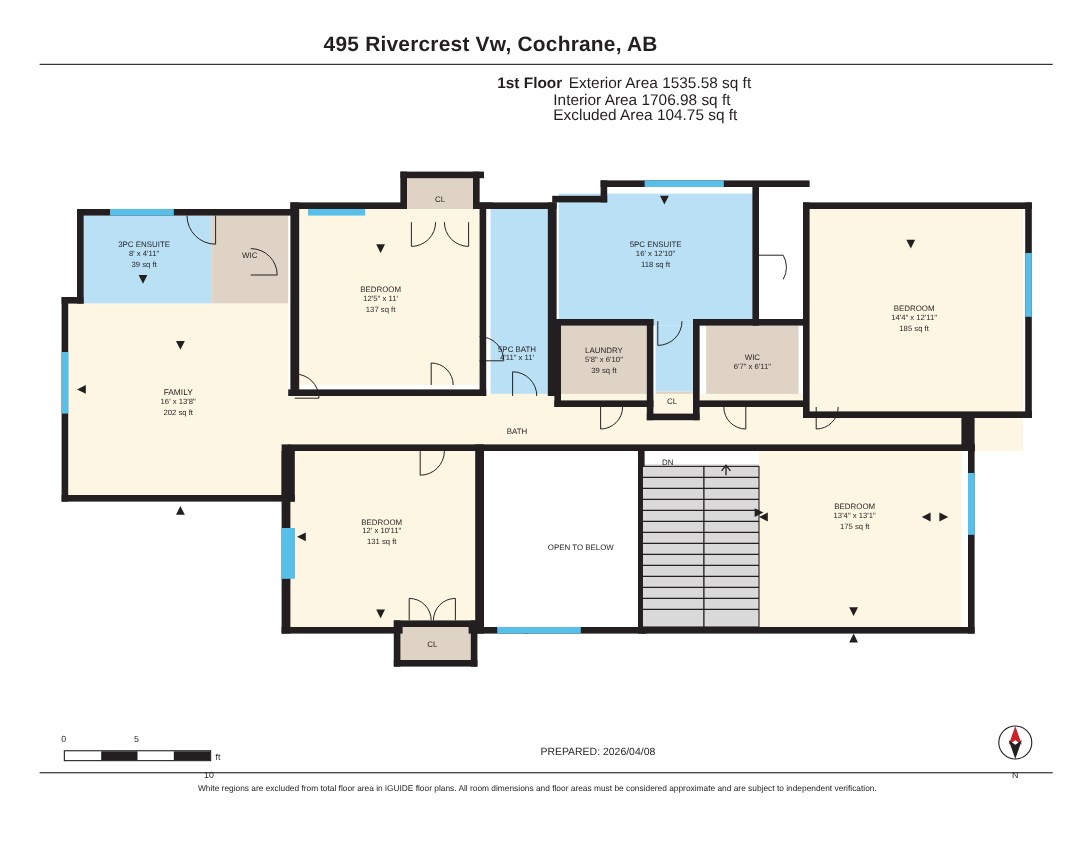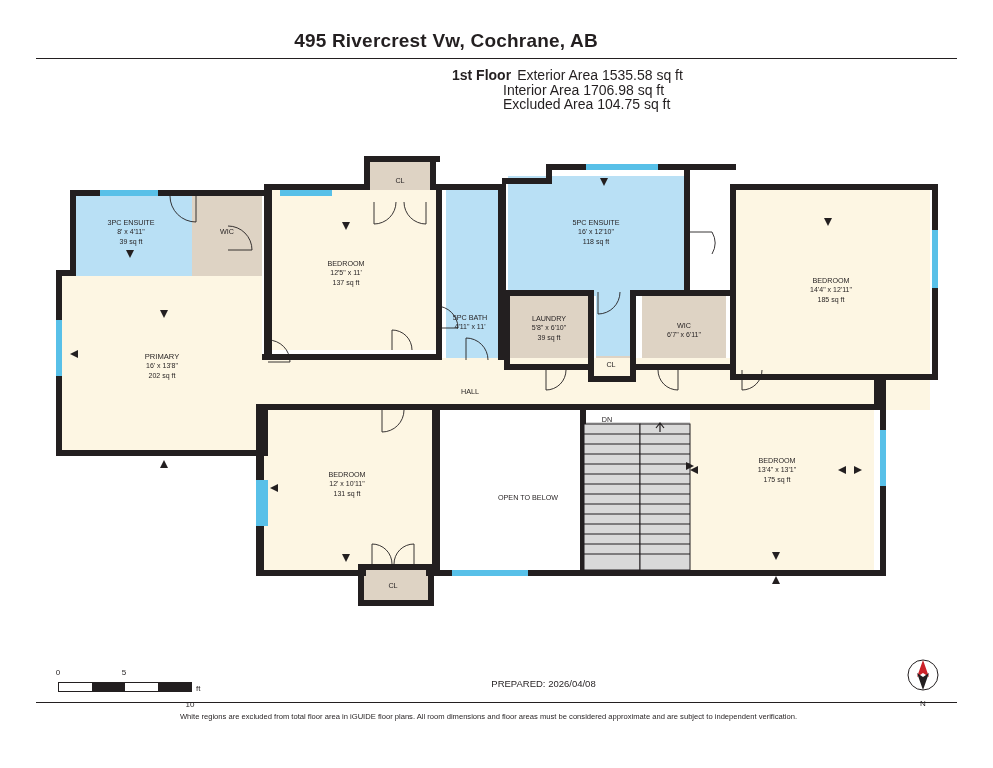--- a/index.html
+++ b/index.html
@@ -293,38 +293,38 @@
   <div class="nm">5PC ENSUITE</div>
   <div>16' x 12'10"</div>
   <div>118 sq ft</div>
 </div>
 <div class="rmlabel" style="left:831px;top:150px;">
   <div class="nm">BEDROOM</div>
   <div>14'4" x 12'11"</div>
   <div>185 sq ft</div>
 </div>
 <div class="rmlabel big" style="left:162px;top:226px;">
-  <div class="nm">PRIMARY</div>
+  <div class="nm">FAMILY</div>
   <div>16' x 13'8"</div>
   <div>202 sq ft</div>
 </div>
 <div class="rmlabel" style="left:549px;top:188px;">
   <div class="nm">LAUNDRY</div>
   <div>5'8" x 6'10"</div>
   <div>39 sq ft</div>
 </div>
 <div class="rmlabel" style="left:684px;top:190px;">
   <div class="nm">WIC</div>
   <div>6'7" x 6'11"</div>
 </div>
 <div class="rmlabel" style="left:611px;top:225px;">
   <div class="nm">CL</div>
 </div>
 <div class="rmlabel" style="left:470px;top:252px;">
-  <div class="nm">HALL</div>
+  <div class="nm">BATH</div>
 </div>
 <div class="rmlabel" style="left:607px;top:280px;">
   <div class="nm">DN</div>
 </div>
 <div class="rmlabel" style="left:347px;top:344px;">
   <div class="nm">BEDROOM</div>
   <div>12' x 10'11"</div>
   <div>131 sq ft</div>
 </div>
 <div class="rmlabel" style="left:528px;top:358px;">

